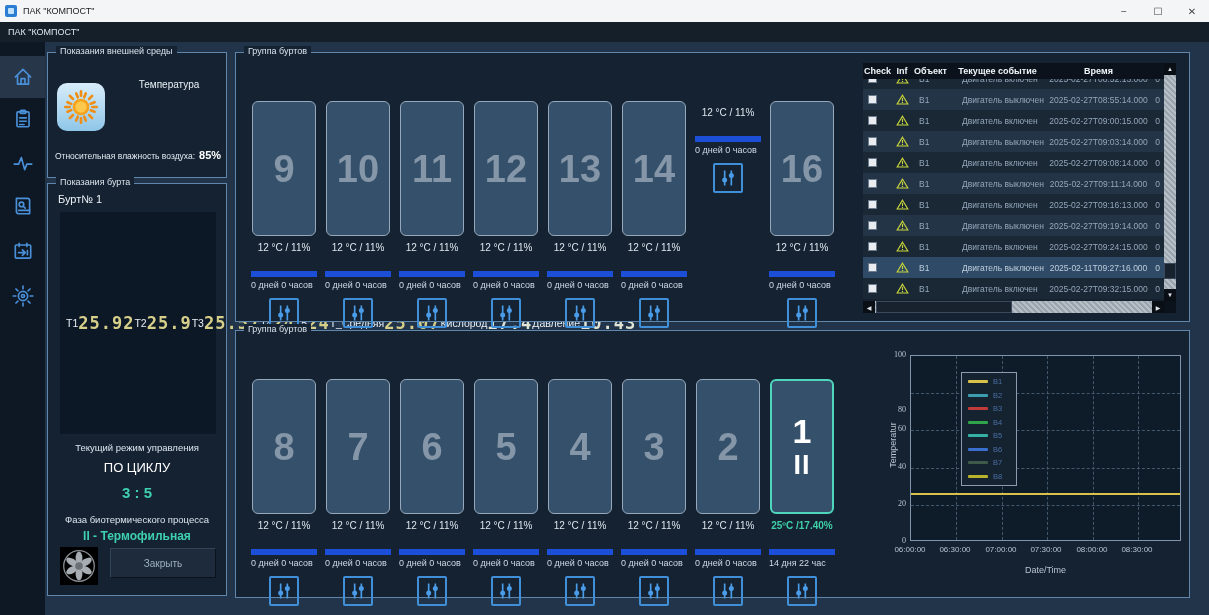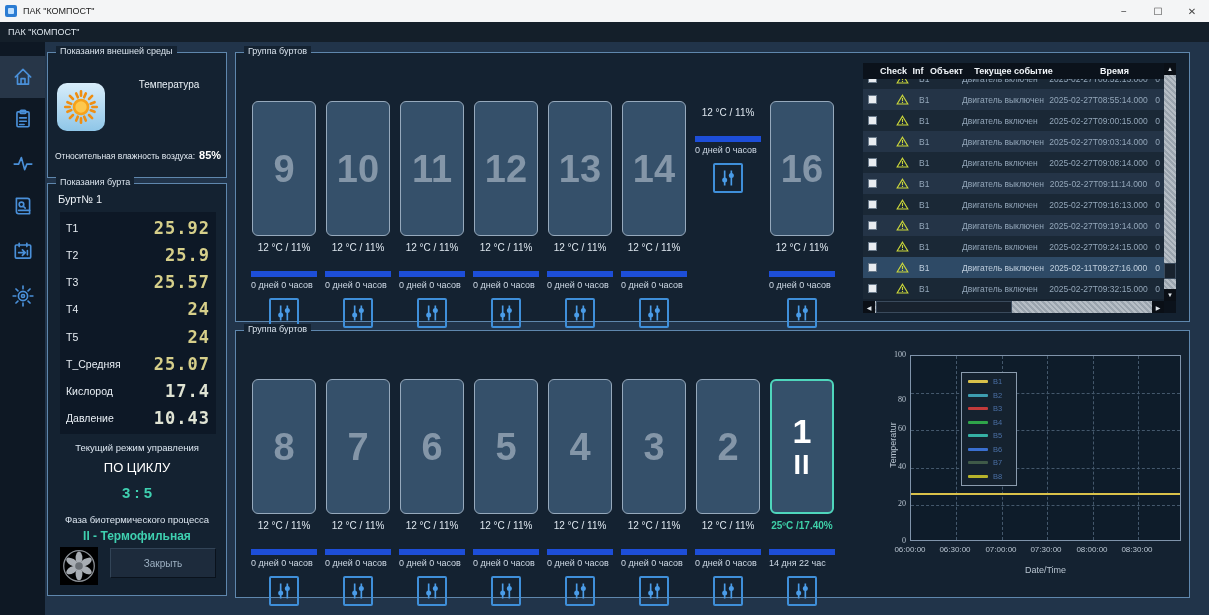--- a/index.html
+++ b/index.html
@@ -34,21 +34,21 @@
     background:linear-gradient(#d8edfa,#8fc6e8); display:flex; align-items:center; justify-content:center; }
   .env-temp-label { position:absolute; left:70px; top:26px; width:102px; text-align:center; font-size:10px; color:#e9f0f6; }
   .env-temp-value { position:absolute; left:62px; top:40px; width:112px; text-align:center;
     font-size:30px; font-weight:bold; color:#fff; }
   .env-hum { position:absolute; left:6px; top:96px; width:168px; display:flex; align-items:baseline; justify-content:center; gap:4px; }
   .env-hum .lbl { font-size:8.5px; color:#e2eaf2; }
   .env-hum .val { font-size:11px; font-weight:bold; color:#fff; }
   
   .burt-title { position:absolute; left:10px; top:9px; font-size:11px; color:#eef3f8; }
   .readings { position:absolute; left:12px; top:28px; width:156px; height:222px; background:#0d1826;
-    display:flex; flex-direction:column; justify-content:space-around; padding:2px 6px; }
+    display:flex; justify-content:space-around; padding:2px 6px; }
   .rrow { display:flex; align-items:center; justify-content:space-between; }
   .rlabel { font-size:10.5px; color:#e8eef4; }
   .rvalue { font-family:"DejaVu Sans Mono",monospace; font-size:17px; font-weight:bold; color:#d6cf8a; letter-spacing:1px; }
   .rvalue.pale { color:#e0e4d4; }
   .mode-label { position:absolute; left:0; top:258px; width:100%; text-align:center; font-size:9.5px; color:#dce6f0; }
   .mode-value { position:absolute; left:0; top:276px; width:100%; text-align:center; font-size:13px; color:#fff; }
   .cycle-value { position:absolute; left:0; top:300px; width:100%; text-align:center; font-size:15px; font-weight:bold; color:#3fd0b0; }
   .phase-label { position:absolute; left:0; top:330px; width:100%; text-align:center; font-size:9.5px; color:#dce6f0; }
   .phase-value { position:absolute; left:0; top:345px; width:100%; text-align:center; font-size:12px; font-weight:bold; color:#3fd0b0; }
   .fan-box { position:absolute; left:12px; top:363px; width:38px; height:38px; background:#000;
@@ -65,21 +65,21 @@
   .card.sel .cnum { color:#fff; font-size:34px; }
   .cstage { font-size:27px; font-weight:bold; color:#fff; letter-spacing:1px; line-height:1; }
   .ctemp { margin-top:6px; font-size:10px; color:#dde6ee; text-align:center; border-bottom:6px solid #1d4ed8; padding-bottom:18px; }
   .ctemp.sel-temp { color:#3fd0a8; font-weight:bold; }
   .cdays { margin-top:3px; font-size:9px; color:#cfdae6; }
   .csl { width:30px; height:30px; margin:8px auto 0; border:2px solid #3f8fd9; border-radius:2px;
     display:flex; align-items:center; justify-content:center; }
   
   .etable { position:absolute; left:627px; top:10px; width:313px; height:250px; background:#0b121b; }
   .ehead { display:grid; grid-template-columns:29px 20px 37px 97px 105px 13px; height:16px;
-    background:#0b121b; align-items:center;padding-left:16px; }
+    background:#0b121b; align-items:center; }
   .ehead span { font-size:9px; font-weight:bold; color:#f2f6fa; text-align:center; overflow:hidden; white-space:nowrap; }
   .erows { position:absolute; left:0; top:16px; right:12px; bottom:12px; overflow:hidden; background:#16222f; }
   .erow { display:grid; grid-template-columns:29px 20px 37px 97px 105px 13px; height:21px;
     align-items:center; font-size:8.5px; color:#93a6b9; background:#1a2836; }
   .erow.alt { background:#243447; }
   .erow.sel { background:#2e4a66; color:#bfcedd; }
   .erow.partial { margin-top:-11px; }
   .cb { width:9px; height:9px; background:#e9edf1; border:1px solid #6b7b8b; margin-left:5px; display:inline-block; }
   .warn { display:flex; justify-content:center; }
   .eobj { padding-left:7px; }
@@ -664,21 +664,21 @@
               <path d="M8 3v18M16 3v18" stroke="#4a9ce8" stroke-width="2"></path>
               <circle cx="8" cy="14.5" r="3" fill="#4a9ce8"></circle>
               <circle cx="16" cy="9" r="3" fill="#4a9ce8"></circle>
             </svg>
           </div>
       </div>
 
       <div class="chart">
         <div class="ylab">Temperatur</div>
         <div class="yt" style="left:0;top:5px">100</div>
-        <div class="yt" style="left:0;top:50px">80</div>
+        <div class="yt" style="left:0;top:60px">80</div>
         <div class="yt" style="left:0;top:79px">60</div>
         <div class="yt" style="left:0;top:117px">40</div>
         <div class="yt" style="left:0;top:154px">20</div>
         <div class="yt" style="left:0;top:191px">0</div>
         <div class="plot">
           <i class="gh" style="top:37px"></i>
             <i class="gh" style="top:74px"></i>
           <i class="gh" style="top:112px"></i>
             <i class="gh" style="top:149px"></i>
           <i class="gv" style="left:45px"></i>

